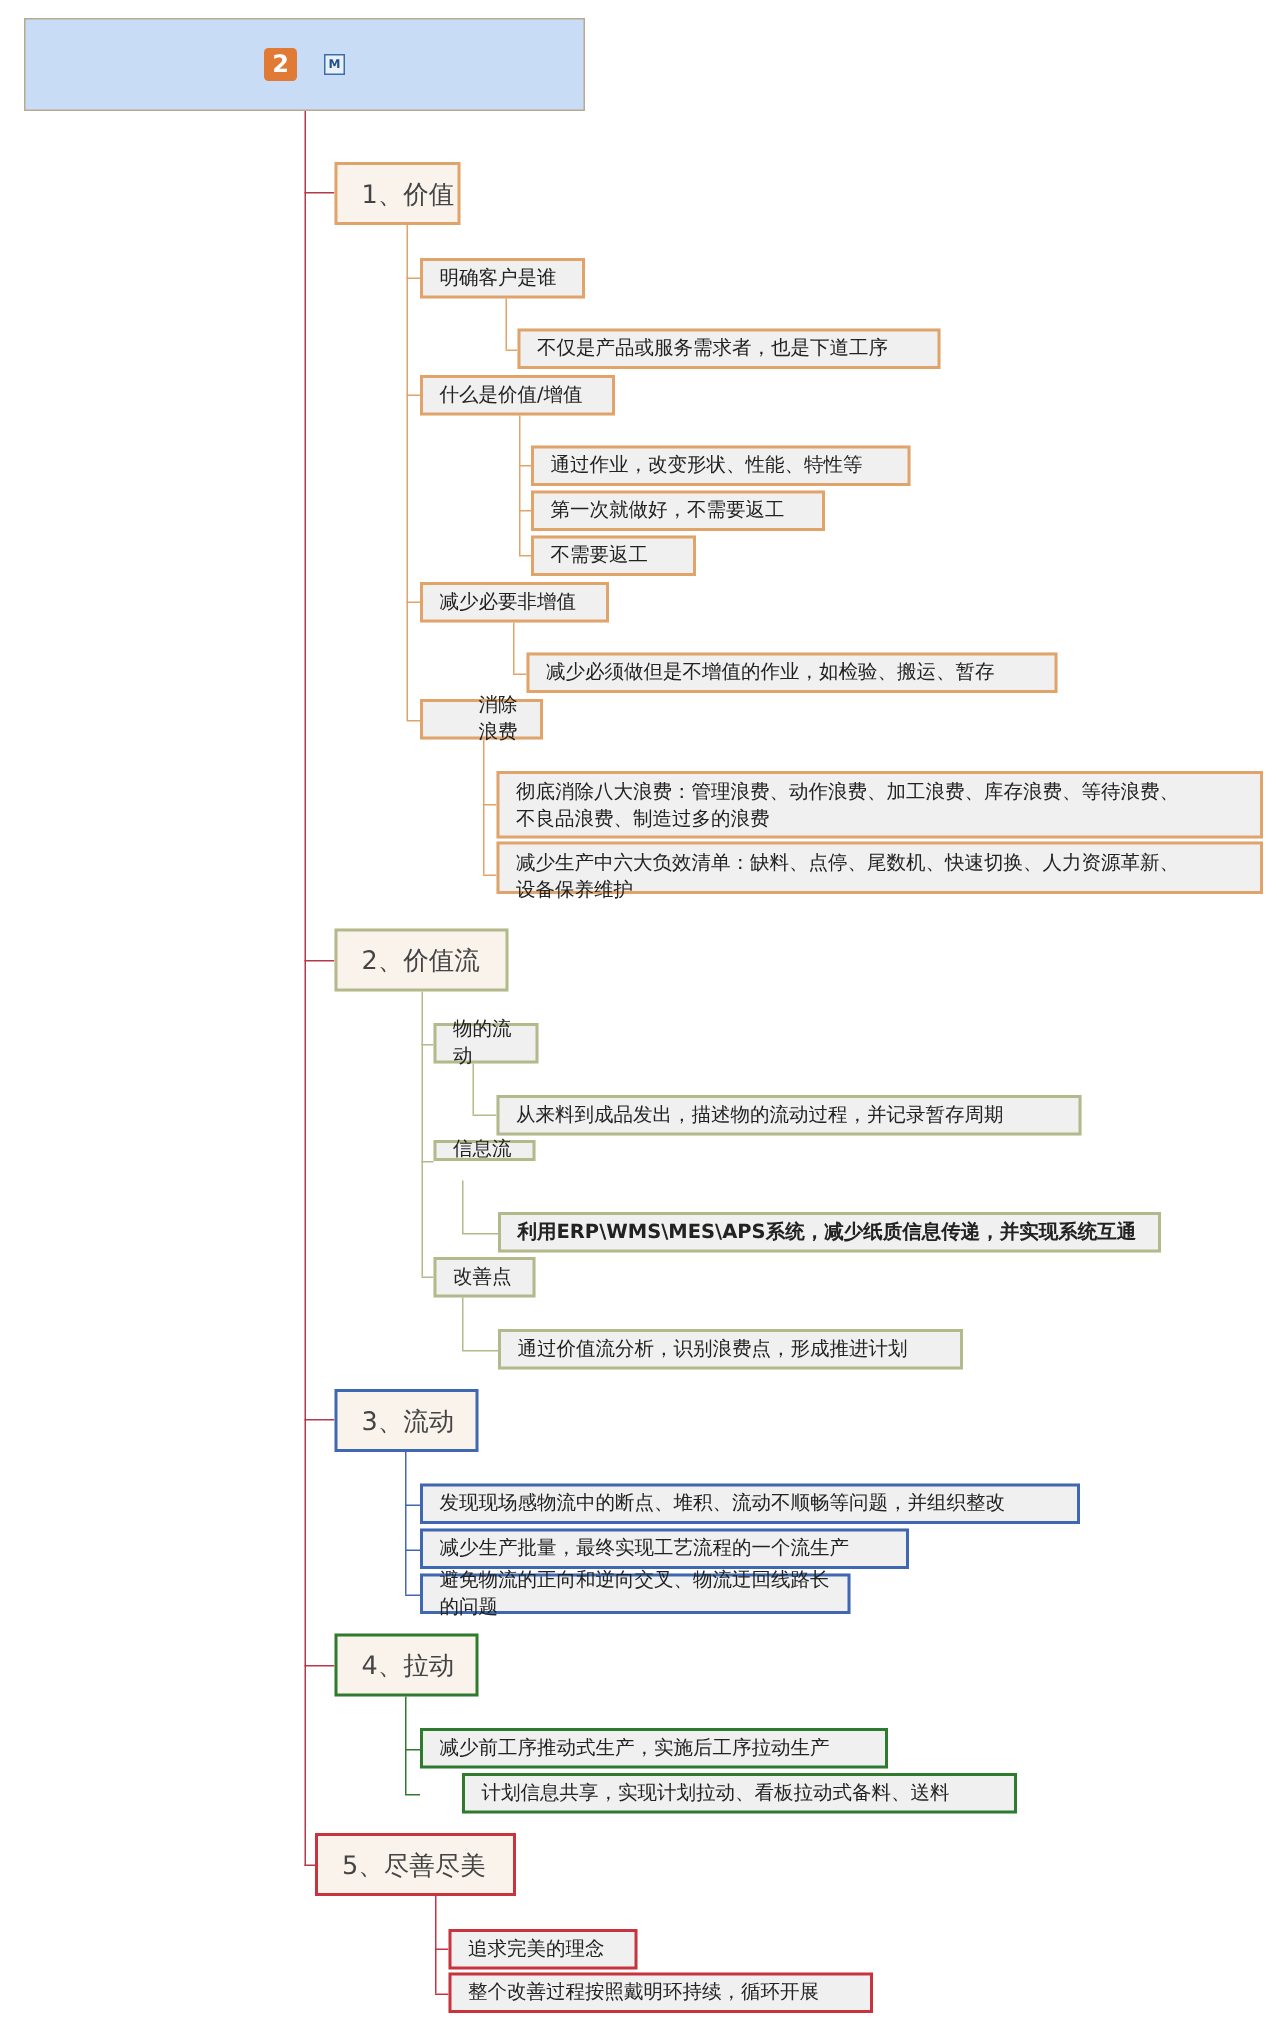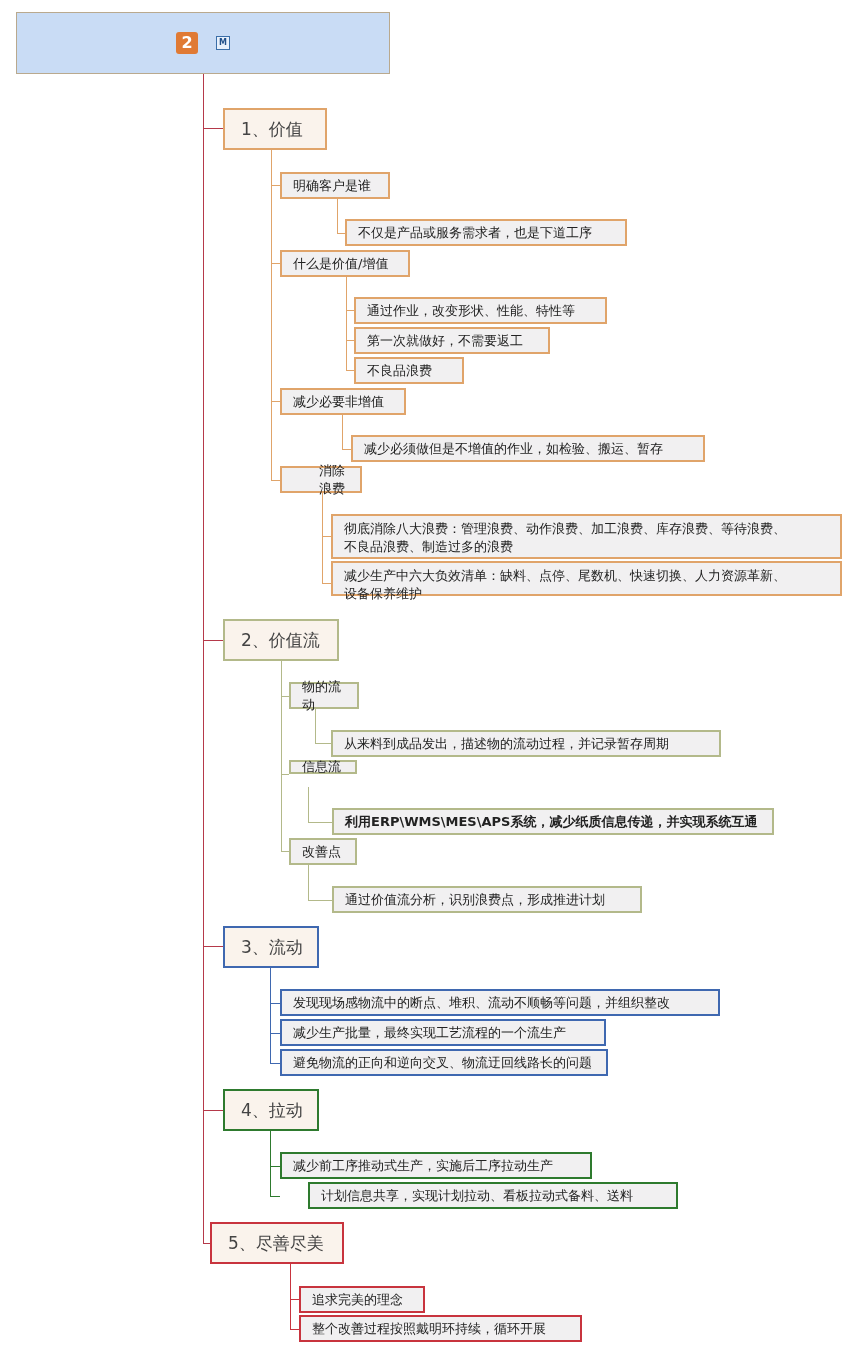--- a/index.html
+++ b/index.html
@@ -41,21 +41,21 @@
   <span class="m-icon">M</span>
 </div>
 
 <div class="line v" style="left:203px; top:74px; height:1170px; border-color:#b5394a;"></div>
 <div class="line h" style="left:203px; top:128px; width:20px; border-color:#b5394a;"></div>
 <div class="line h" style="left:203px; top:640px; width:20px; border-color:#b5394a;"></div>
 <div class="line h" style="left:203px; top:946px; width:20px; border-color:#b5394a;"></div>
 <div class="line h" style="left:203px; top:1110px; width:20px; border-color:#b5394a;"></div>
 <div class="line h" style="left:203px; top:1243px; width:20px; border-color:#b5394a;"></div>
 
-<div class="abs main" style="left:223px; top:108px; width:104px; border-color:#e0a46a;">
+<div class="abs main" style="left:223px; top:108px; width:84px; border-color:#e0a46a;">
   <span>1、价值</span>
 </div>
 <div class="line v" style="left:271px; top:150px; height:330px; border-color:#e0a46a;"></div>
 
 <div class="line h" style="left:271px; top:185px; width:9px; border-color:#e0a46a;"></div>
 <div class="abs node" style="left:280px; top:172px; width:110px; height:27px; border-color:#e0a46a;">
   <span>明确客户是谁</span>
 </div>
 <div class="line v" style="left:337px; top:199px; height:34px; border-color:#e0a46a;"></div>
 <div class="line h" style="left:337px; top:233px; width:8px; border-color:#e0a46a;"></div>
@@ -71,21 +71,21 @@
 <div class="line h" style="left:346px; top:310px; width:8px; border-color:#e0a46a;"></div>
 <div class="abs node" style="left:354px; top:297px; width:253px; height:27px; border-color:#e0a46a;">
   <span>通过作业，改变形状、性能、特性等</span>
 </div>
 <div class="line h" style="left:346px; top:340px; width:8px; border-color:#e0a46a;"></div>
 <div class="abs node" style="left:354px; top:327px; width:196px; height:27px; border-color:#e0a46a;">
   <span>第一次就做好，不需要返工</span>
 </div>
 <div class="line h" style="left:346px; top:370px; width:8px; border-color:#e0a46a;"></div>
 <div class="abs node" style="left:354px; top:357px; width:110px; height:27px; border-color:#e0a46a;">
-  <span>不良品浪费</span>
+  <span>不需要返工</span>
 </div>
 
 <div class="line h" style="left:271px; top:401px; width:9px; border-color:#e0a46a;"></div>
 <div class="abs node" style="left:280px; top:388px; width:126px; height:27px; border-color:#e0a46a;">
   <span>减少必要非增值</span>
 </div>
 <div class="line v" style="left:342px; top:415px; height:34px; border-color:#e0a46a;"></div>
 <div class="line h" style="left:342px; top:449px; width:9px; border-color:#e0a46a;"></div>
 <div class="abs node" style="left:351px; top:435px; width:354px; height:27px; border-color:#e0a46a;">
   <span>减少必须做但是不增值的作业，如检验、搬运、暂存</span>
@@ -148,21 +148,21 @@
 <div class="line v" style="left:270px; top:968px; height:95px; border-color:#3f68b0;"></div>
 <div class="line h" style="left:270px; top:1003px; width:10px; border-color:#3f68b0;"></div>
 <div class="abs node" style="left:280px; top:989px; width:440px; height:27px; border-color:#3f68b0;">
   <span>发现现场感物流中的断点、堆积、流动不顺畅等问题，并组织整改</span>
 </div>
 <div class="line h" style="left:270px; top:1033px; width:10px; border-color:#3f68b0;"></div>
 <div class="abs node" style="left:280px; top:1019px; width:326px; height:27px; border-color:#3f68b0;">
   <span>减少生产批量，最终实现工艺流程的一个流生产</span>
 </div>
 <div class="line h" style="left:270px; top:1063px; width:10px; border-color:#3f68b0;"></div>
-<div class="abs node" style="left:280px; top:1049px; width:328px; height:27px; border-color:#3f68b0;">
+<div class="abs node" style="left:280px; top:1049px; width:287px; height:27px; border-color:#3f68b0;">
   <span>避免物流的正向和逆向交叉、物流迂回线路长的问题</span>
 </div>
 
 <div class="abs main" style="left:223px; top:1089px; width:96px; border-color:#2e7a2e;">
   <span>4、拉动</span>
 </div>
 <div class="line v" style="left:270px; top:1131px; height:65px; border-color:#2e7a2e;"></div>
 <div class="line h" style="left:270px; top:1166px; width:10px; border-color:#2e7a2e;"></div>
 <div class="abs node" style="left:280px; top:1152px; width:312px; height:27px; border-color:#2e7a2e;">
   <span>减少前工序推动式生产，实施后工序拉动生产</span>

